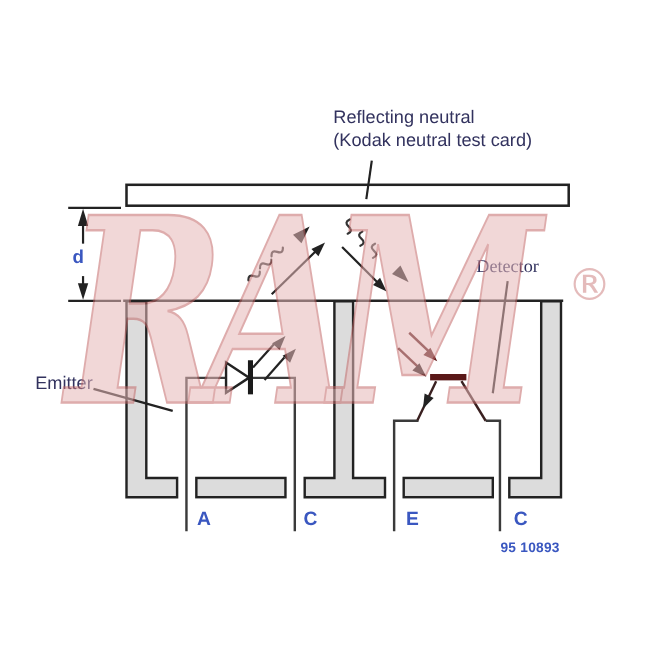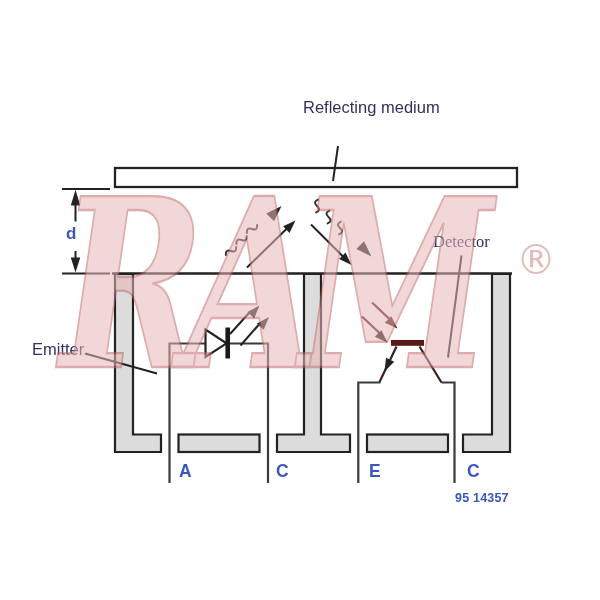--- a/index.html
+++ b/index.html
@@ -110,32 +110,33 @@
       <polygon class="ink-fill" points="371.5,256.5 364.05,241.35 356.35,249.1"></polygon>
       <g>
         <path class="wave" transform="translate(317,206) rotate(8)" d="M0,-6.5 Q-5,-3.2 0,0 Q5,3.2 0,6.5"></path>
         <path class="wave" transform="translate(328.5,217) rotate(8)" d="M0,-6.5 Q-5,-3.2 0,0 Q5,3.2 0,6.5"></path>
         <path class="wave" transform="translate(340,228) rotate(8)" d="M0,-6.5 Q-5,-3.2 0,0 Q5,3.2 0,6.5"></path>
       </g>
     </g>
   </svg>
 
   <div class="lbl" style="left:303px;top:97px;">
-    <div>Reflecting medium</div>
+    <div>Reflecting neutral</div>
+    <div>(Kodak neutral test card)</div>
   </div>
 
   <div class="dlabel" style="left:66px;top:224px;">d</div>
 
   <div class="lbl" style="left:32px;top:339px;">Emitter</div>
 
   <div class="lbl" style="left:433px;top:231px;font-family:Liberation Serif, serif;">Detector</div>
 
   <div class="pin" style="left:179px;top:461px;">A</div>
   <div class="pin" style="left:276px;top:461px;">C</div>
   <div class="pin" style="left:369px;top:461px;">E</div>
   <div class="pin" style="left:467px;top:461px;">C</div>
 
-  <div class="partnum" style="left:455px;top:491px;">95 14357</div>
+  <div class="partnum" style="left:455px;top:491px;">95 10893</div>
 
   <div class="watermark">RAM</div>
   <div class="regmark">®</div>
 
 </div>
 
 </body></html>

